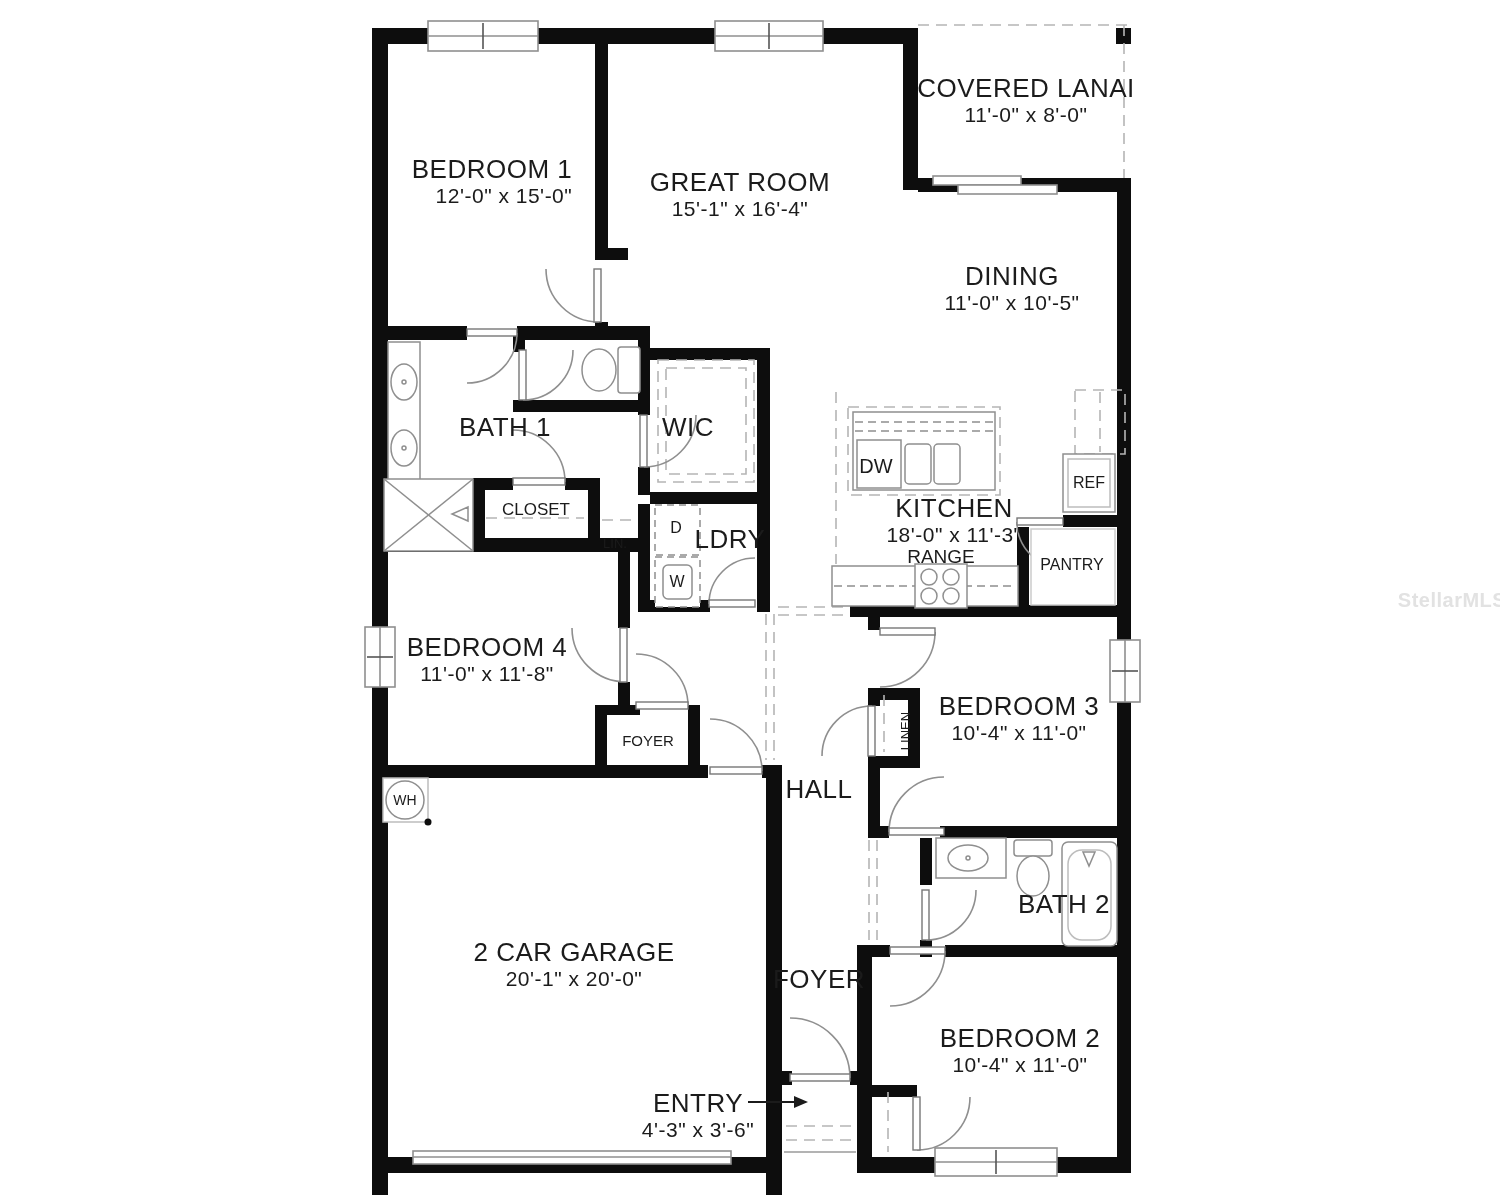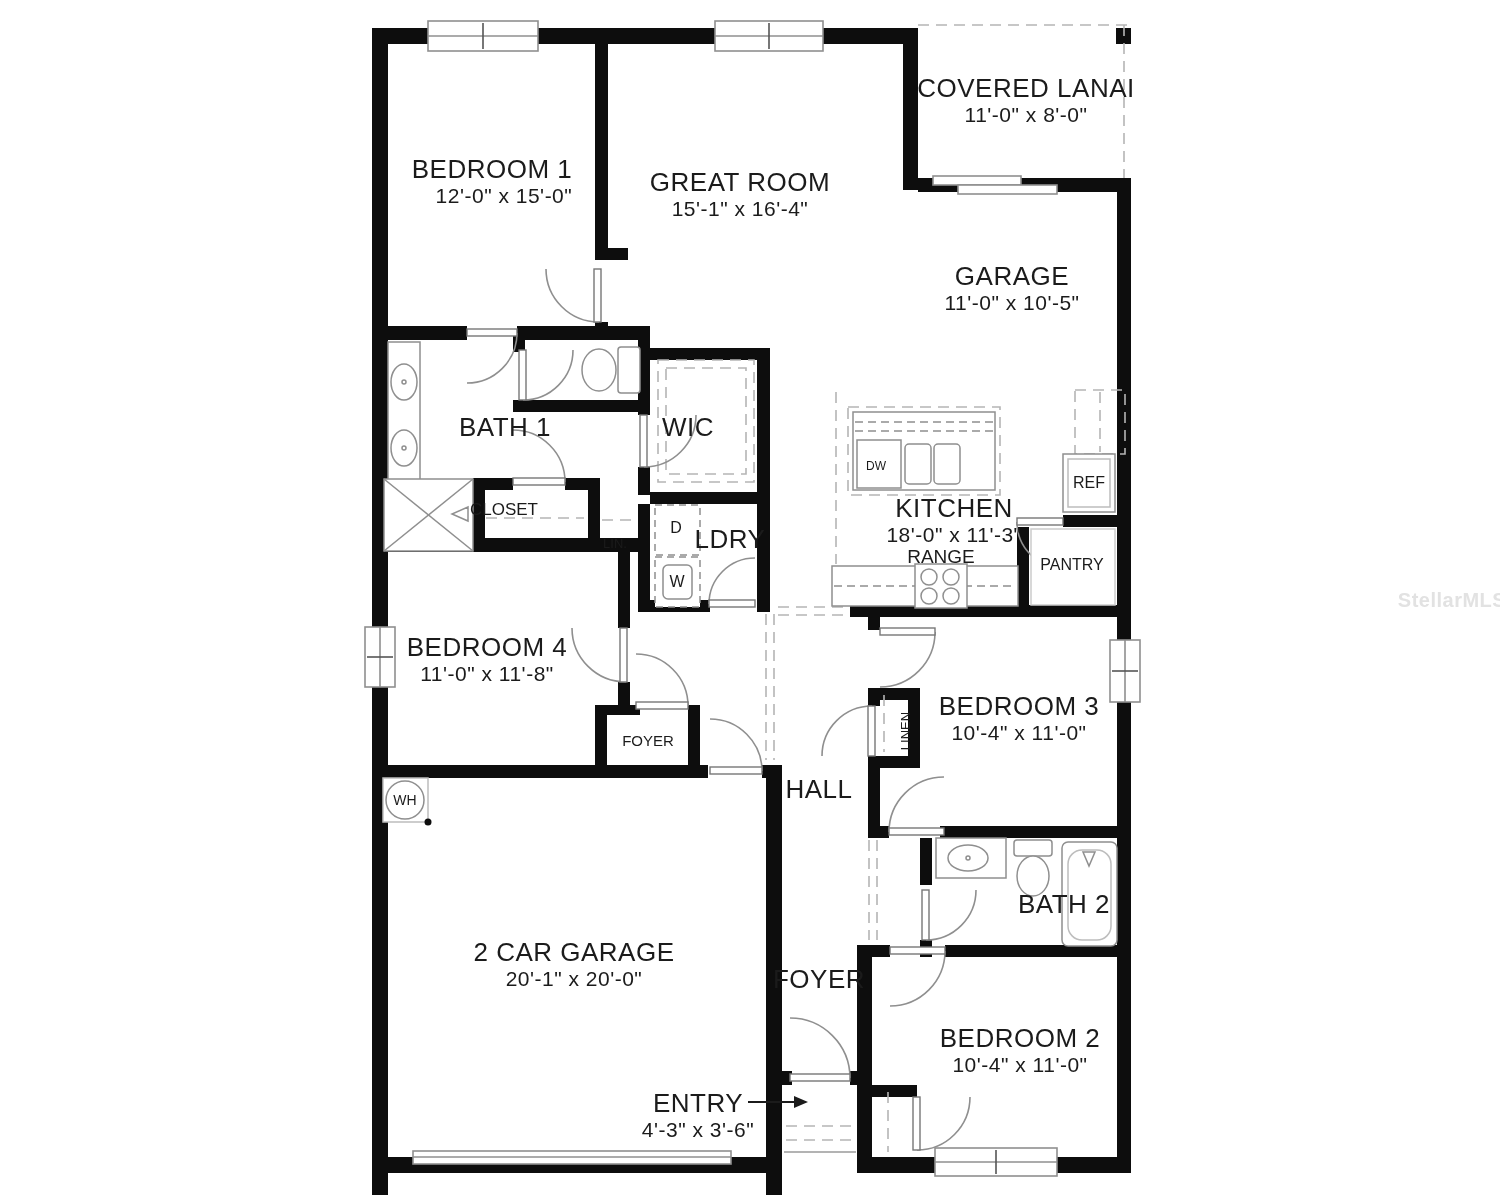--- a/index.html
+++ b/index.html
@@ -235,21 +235,21 @@
 </div>
 <div class="lbl" style="left:740px;top:194px;">
   <div class="room-name">GREAT ROOM</div>
   <div class="room-dims">15'-1" x 16'-4"</div>
 </div>
 <div class="lbl" style="left:1026px;top:100px;">
   <div class="room-name">COVERED LANAI</div>
   <div class="room-dims">11'-0" x 8'-0"</div>
 </div>
 <div class="lbl" style="left:1012px;top:288px;">
-  <div class="room-name">GARAGE</div>
+  <div class="room-name">DINING</div>
   <div class="room-dims">11'-0" x 10'-5"</div>
 </div>
 <div class="lbl" style="left:505px;top:428px;">
   <div class="room-name">BATH 1</div>
 </div>
 <div class="lbl" style="left:688px;top:428px;">
   <div class="room-name">WIC</div>
 </div>
 <div class="lbl" style="left:730px;top:540px;">
   <div class="room-name">LDRY</div>
@@ -281,25 +281,25 @@
 </div>
 <div class="lbl" style="left:1020px;top:1050px;">
   <div class="room-name">BEDROOM 2</div>
   <div class="room-dims">10'-4" x 11'-0"</div>
 </div>
 <div class="lbl" style="left:698px;top:1115px;">
   <div class="room-name">ENTRY</div>
   <div class="room-dims">4'-3" x 3'-6"</div>
 </div>
 
-<div class="small-lbl" style="left:504px;top:510px;font-size:17px;">CLOSET</div>
+<div class="small-lbl" style="left:536px;top:510px;font-size:17px;">CLOSET</div>
 <div class="small-lbl" style="left:615px;top:502px;font-size:13px;margin-top:41px;">LIN.</div>
 <div class="small-lbl" style="left:676px;top:528px;font-size:16px;">D</div>
 <div class="small-lbl" style="left:677px;top:582px;font-size:16px;">W</div>
-<div class="small-lbl" style="left:876px;top:466px;font-size:12px;">DW</div>
+<div class="small-lbl" style="left:876px;top:466px;font-size:20px;">DW</div>
 <div class="small-lbl" style="left:1089px;top:483px;font-size:16px;">REF</div>
 <div class="small-lbl" style="left:941px;top:557px;font-size:19px;">RANGE</div>
 <div class="small-lbl" style="left:1072px;top:565px;font-size:16px;">PANTRY</div>
 <div class="small-lbl" style="left:648px;top:740px;font-size:15px;">FOYER</div>
 <div class="small-lbl" style="left:405px;top:800px;font-size:14px;">WH</div>
 <div class="small-lbl vertical" style="left:905px;top:731px;font-size:13px;">LINEN</div>
 
 <div id="watermark" style="left:1452px;top:600px;color:#e2e2e2;">StellarMLS</div>
 
 </body></html>

